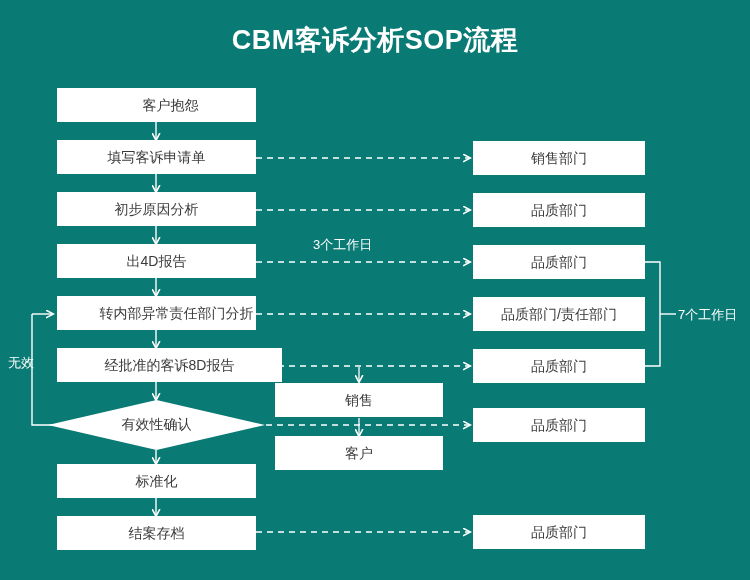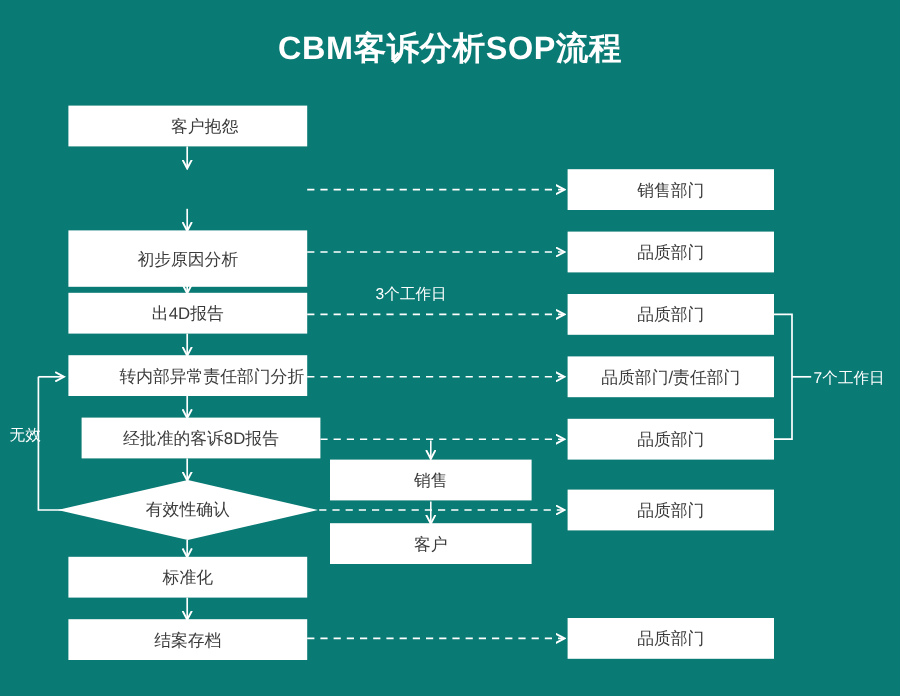--- a/index.html
+++ b/index.html
@@ -112,34 +112,37 @@
     <g stroke="#ffffff" stroke-width="1.4" fill="none">
       <path d="M645,262 L660,262 L660,366 L645,366"></path>
       <path d="M660,314 L676,314"></path>
     </g>
   </svg>
 
   <div class="node" style="left:57px; top:88px; width:199px; height:34px;padding-left:28px;">
     <span>客户抱怨</span>
   </div>
 
-
-  <div class="node" style="left:57px; top:192px; width:199px; height:47px;">
+  <div class="node" style="left:57px; top:140px; width:199px; height:34px;">
+    <span>填写客诉申请单</span>
+  </div>
+
+  <div class="node" style="left:57px; top:192px; width:199px; height:34px;">
     <span>初步原因分析</span>
   </div>
 
   <div class="node" style="left:57px; top:244px; width:199px; height:34px;">
     <span>出4D报告</span>
   </div>
 
   <div class="node" style="left:57px; top:296px; width:199px; height:34px;padding-left:40px;">
     <span>转内部异常责任部门分折</span>
   </div>
 
-  <div class="node" style="left:68px; top:348px; width:199px; height:34px;">
+  <div class="node" style="left:57px; top:348px; width:225px; height:34px;">
     <span>经批准的客诉8D报告</span>
   </div>
 
   <div class="diamond-wrap" style="left:48px; top:400px; width:217px; height:50px;">
     <svg width="217" height="50" viewBox="0 0 217 50" xmlns="http://www.w3.org/2000/svg">
       <polygon points="0,25 108.5,0 217,25 108.5,50" fill="#ffffff"></polygon>
     </svg>
     <div class="diamond-label">有效性确认</div>
   </div>
 

